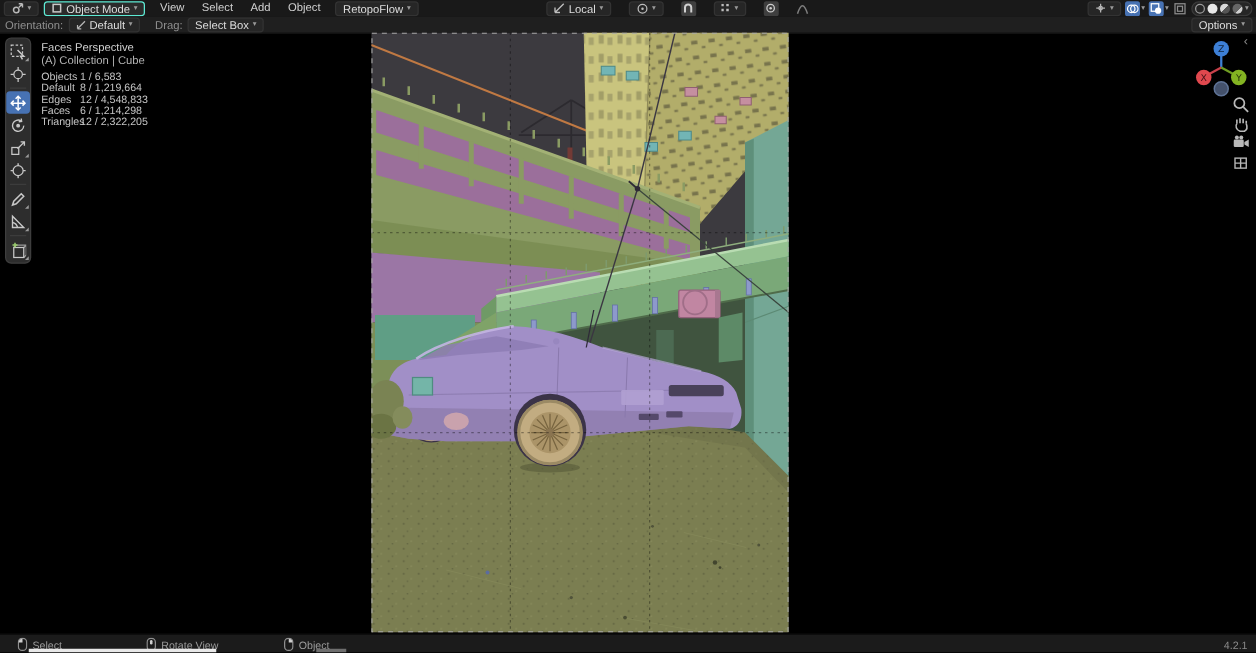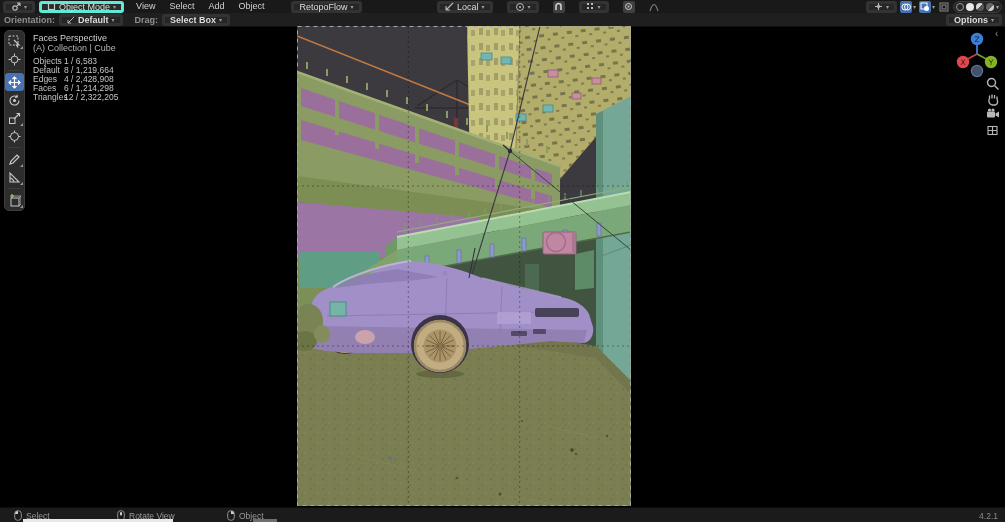--- a/index.html
+++ b/index.html
@@ -3,24 +3,24 @@
 <meta charset="utf-8">
 <style>
   * { margin:0; padding:0; box-sizing:border-box; }
   html,body { width:1005px; height:522px; background:#000; overflow:hidden;
     font-family:"Liberation Sans","DejaVu Sans",sans-serif; font-size:9px; color:#c8c8c8; }
   .abs { position:absolute; }
   #stage { position:relative; width:1005px; height:522px; background:#000; }
 
   
   #menubar { left:0; top:0; width:1005px; height:13px; background:#191919; }
-  #toolhdr { left:0; top:13px; width:1005px; height:14px; background:#1f1f1f; border-bottom:1px solid #101010;font-weight:bold; }
+  #toolhdr { left:0; top:13px; width:1005px; height:14px; background:#1f1f1f; border-bottom:1px solid #101010; }
   .hrow { display:flex; align-items:center; height:100%; }
   .menu-item { color:#d2d2d2; padding:16px 7px; line-height:13px; cursor:default; }
-  .btn { background:#2b2b2b; border:3px solid #5eead4; border-radius:3px; height:12px;
+  .btn { background:#2b2b2b; border:1px solid #5eead4; border-radius:3px; height:12px;
          display:inline-flex; align-items:center; padding:0 5px; gap:3px; color:#dedede; }
   .btn.flat { background:#262626; border-color:#333; }
   .caret { font-size:6px; color:#9a9a9a; line-height:1; }
   .lbl { color:#8f8f8f; }
   .icon-sq { width:12px; height:12px; border-radius:2px; display:inline-flex; align-items:center; justify-content:center; }
   .icon-sq.on { background:#4772b3; }
   .shade-group { display:inline-flex; background:#262626; border:1px solid #3a3a3a; border-radius:6px; height:12px; align-items:center; padding:0 2px; gap:2px; }
   .sph { width:8px; height:8px; border-radius:50%; }
 
   
@@ -67,21 +67,21 @@
       <svg width="9" height="9">
           <rect x="1.5" y="1.5" width="6" height="6" fill="none" stroke="#c9c9c9" stroke-width="1.2"></rect>
         </svg>
       <span>Object Mode</span>
       <span class="caret">▾</span>
     </span>
     <span class="menu-item" style="margin-left:5px">View</span>
     <span class="menu-item">Select</span>
     <span class="menu-item">Add</span>
     <span class="menu-item">Object</span>
-    <span class="btn flat" style="margin-left:20px">
+    <span class="btn flat" style="margin-left:5px">
       <span>RetopoFlow</span>
       <span class="caret">▾</span>
     </span>
 
     <span class="abs hrow" style="left:437px; top:0; height:13px; gap:14px">
       <span class="btn flat">
         <svg width="9" height="9">
             <g stroke="#bdbdbd" stroke-width="1.1" fill="none">
               <path d="M1,8 L8,1 M1,8 h4 M1,8 v-4"></path>
             </g>
@@ -451,21 +451,21 @@
     <div class="srow">
         <span class="sl">Objects</span>
         <span>1 / 6,583</span>
       </div>
     <div class="srow">
         <span class="sl">Default</span>
         <span>8 / 1,219,664</span>
       </div>
     <div class="srow">
         <span class="sl">Edges</span>
-        <span>4 / 2,428,908</span>
+        <span>12 / 4,548,833</span>
       </div>
     <div class="srow">
         <span class="sl">Faces</span>
         <span>6 / 1,214,298</span>
       </div>
     <div class="srow">
         <span class="sl">Triangles</span>
         <span>12 / 2,322,205</span>
       </div>
   </div>

